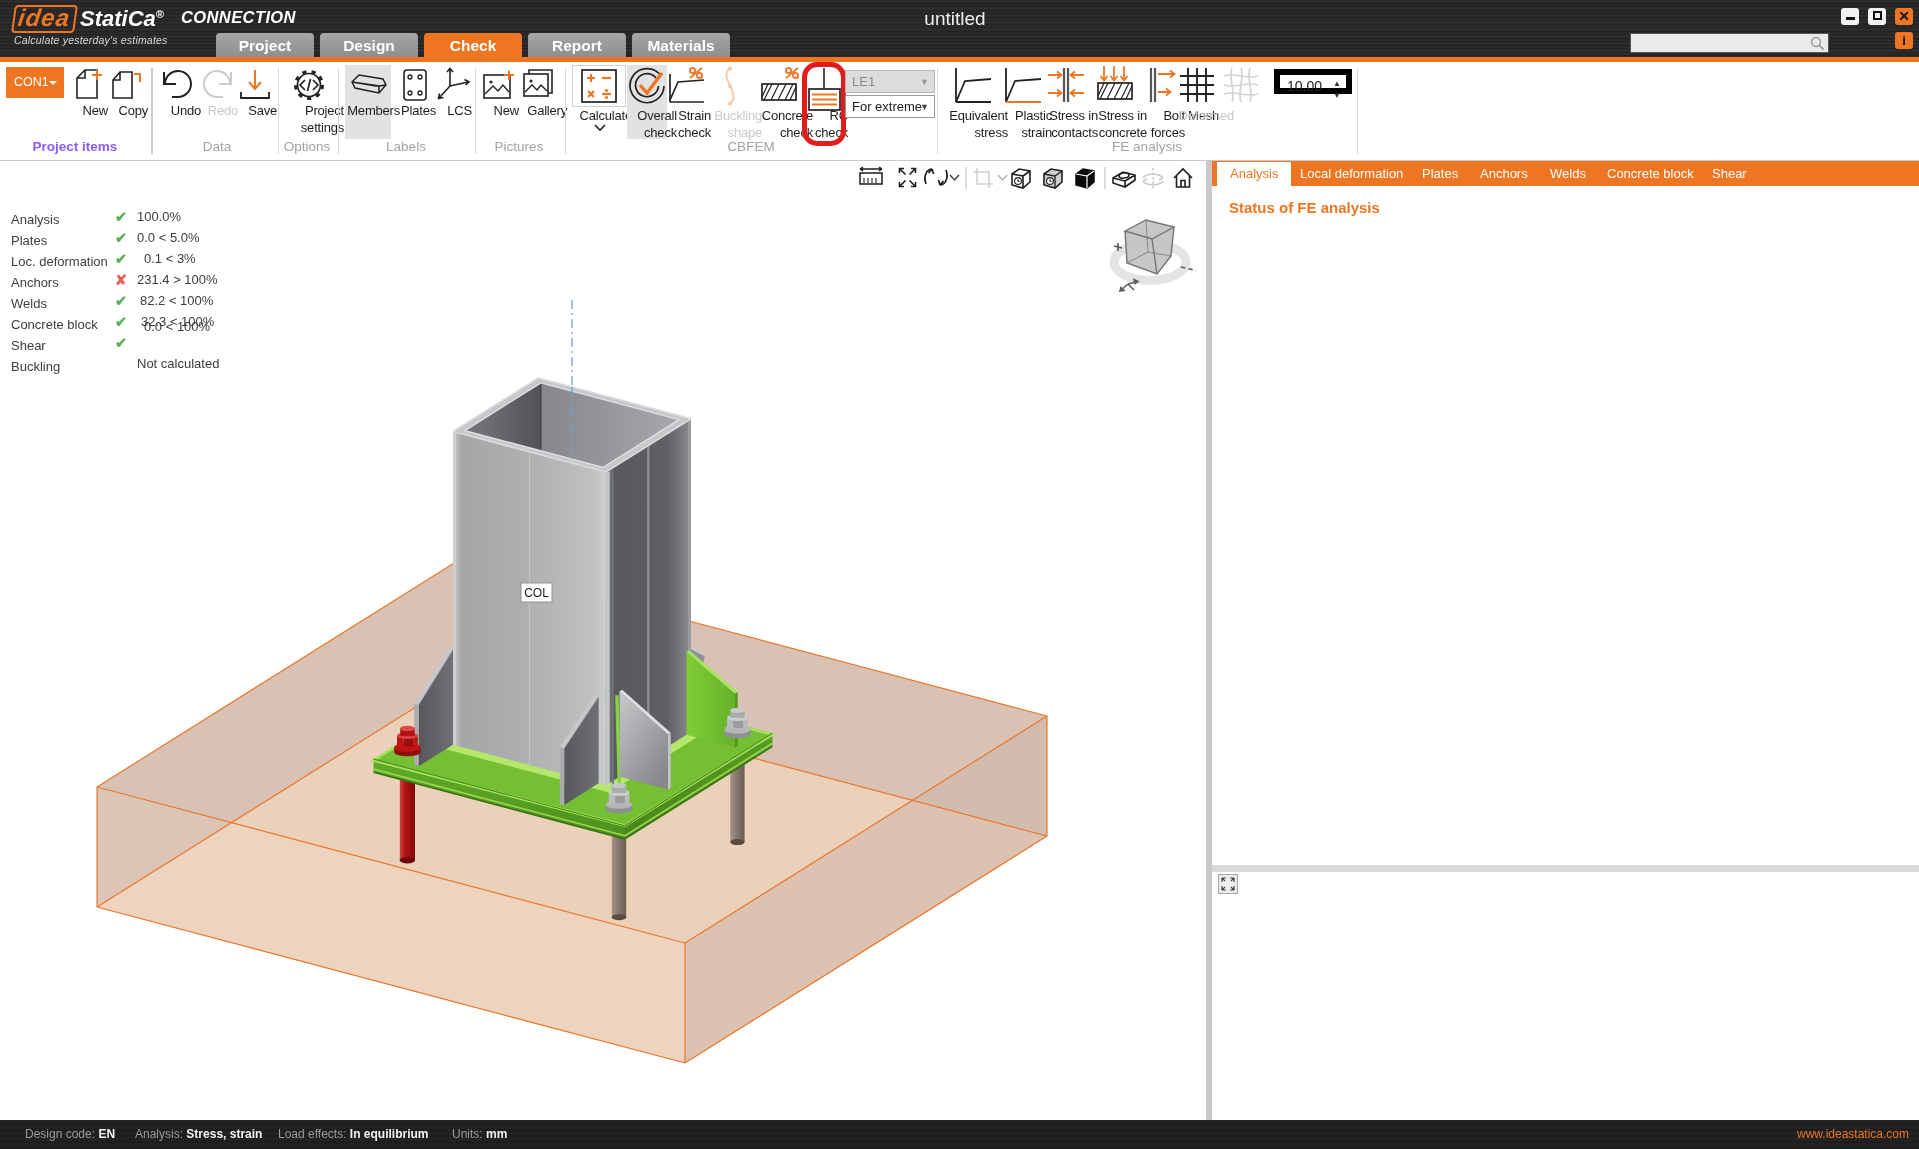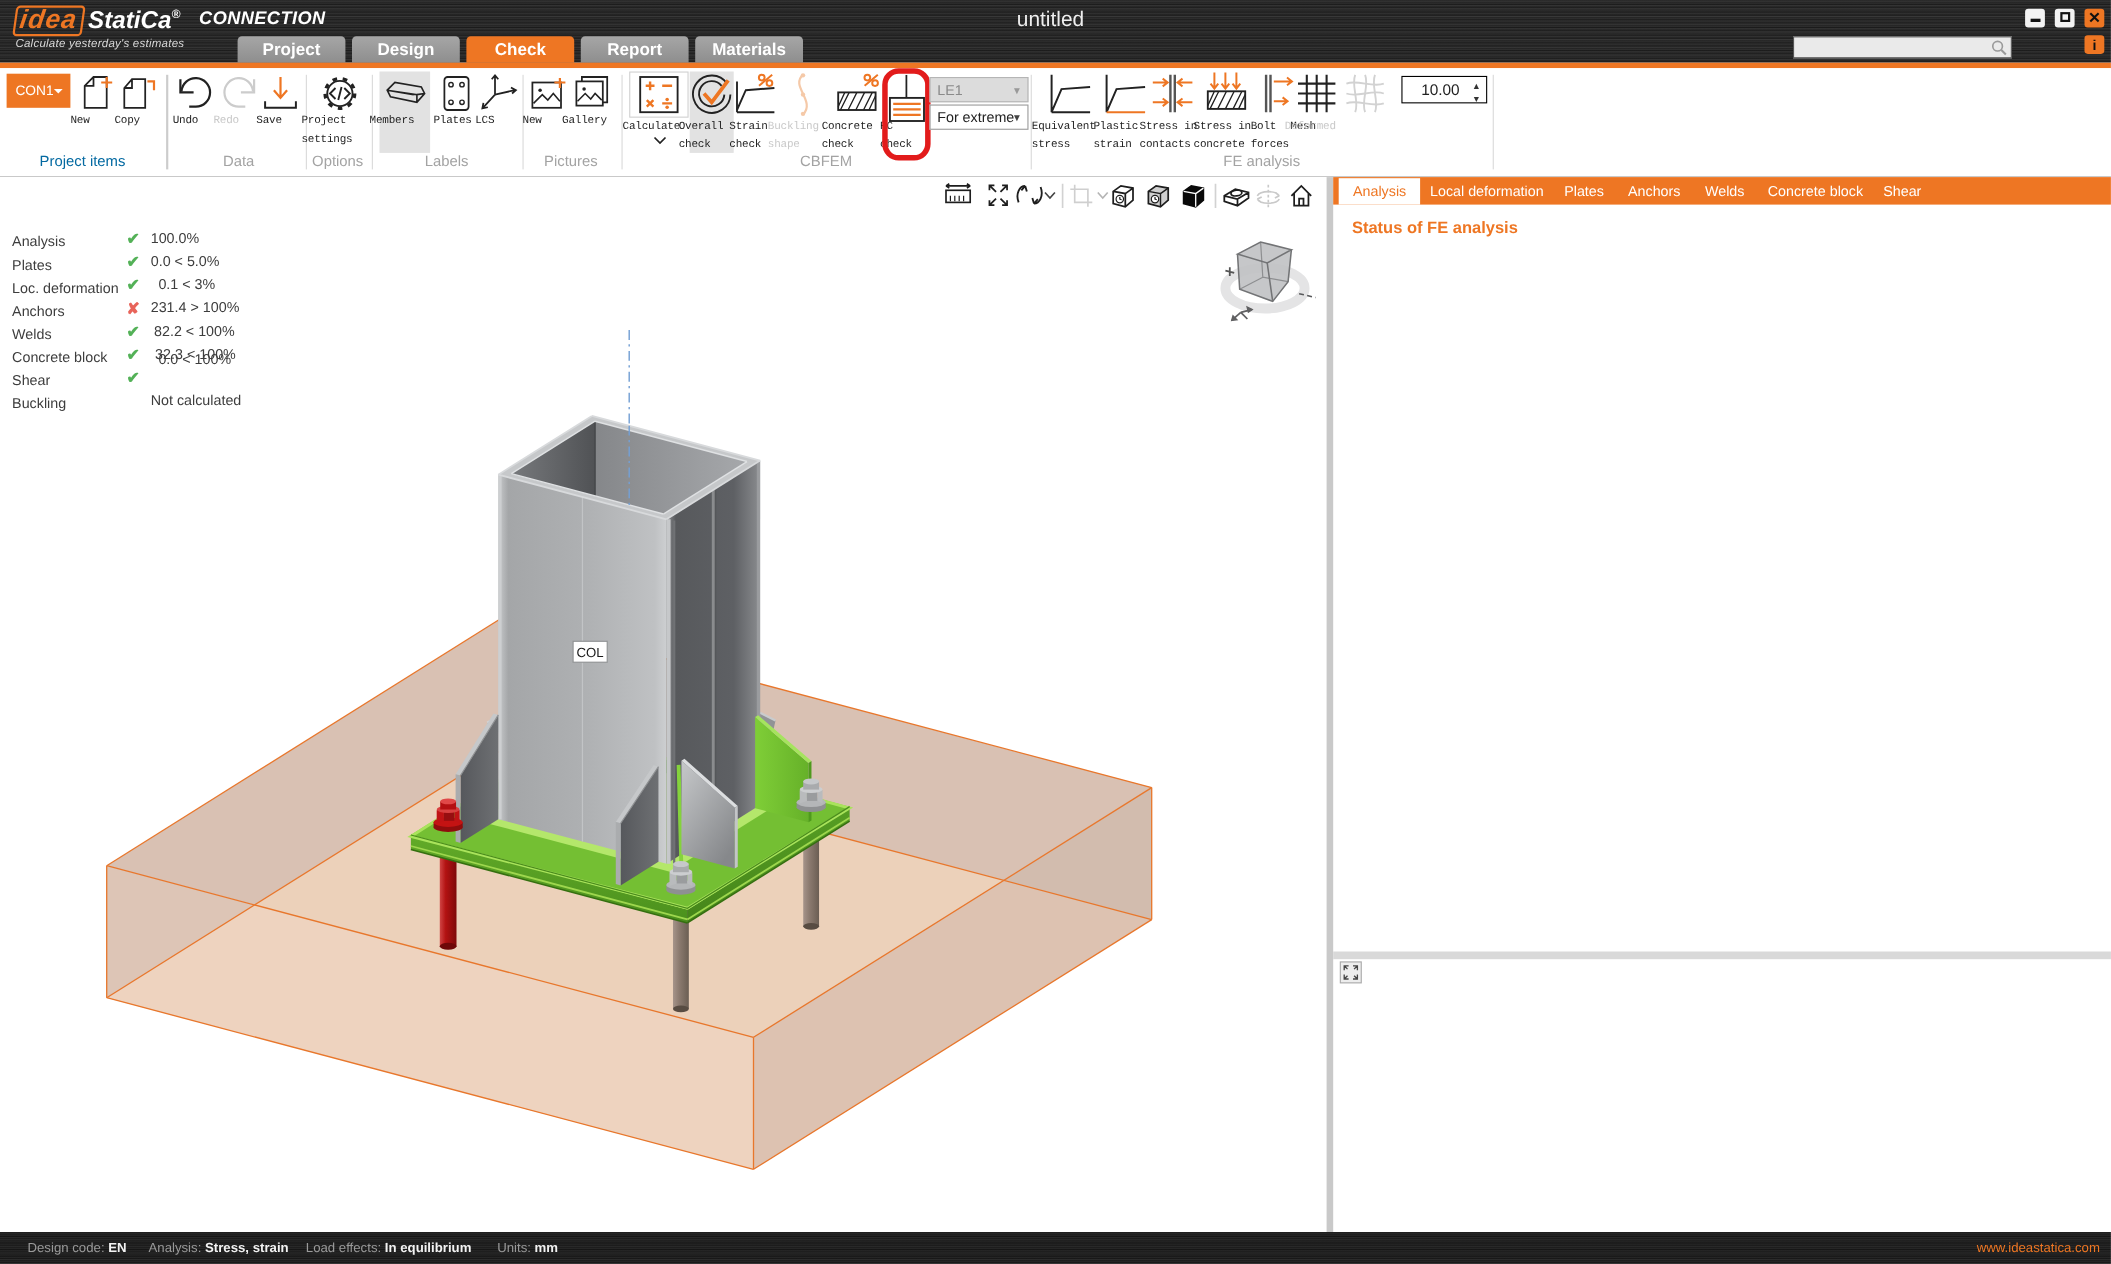--- a/index.html
+++ b/index.html
@@ -27,21 +27,21 @@
 
 .tabs { position:absolute; left:216px; top:33px; height:24px; }
 .tab { position:absolute; top:0; width:98px; height:24px; border-radius:4px 4px 0 0;
   background:linear-gradient(#a6a6a6,#8e8e8e); color:#fff; font-weight:bold; font-size:15.5px;
   text-align:center; line-height:25px; }
 .tab.active { background:#ee7623; }
 .ribbon { position:absolute; left:0; top:62px; width:1919px; height:99px; background:#fff;
   border-bottom:1px solid #c9c9c9; }
 .grouplabel { position:absolute; top:77px; font-size:13.5px; color:#a3a3a3; text-align:center; }
 .vsep { position:absolute; top:6px; height:86px; width:1px; background:#d9d9d9; }
-.iconlabel { position:absolute; font-size:10px; color:#1e1e1e; text-align:left; line-height:16.5px; letter-spacing:-0.2px;font-family:Liberation Mono, monospace; }
+.iconlabel { position:absolute; font-size:13px; color:#1e1e1e; text-align:right; line-height:16.5px; letter-spacing:-0.2px; }
 .icon { position:absolute; }
 .con1 { position:absolute; left:6px; top:5px; width:58px; height:31px; background:#ee7623;
   color:#fff; font-size:12.5px; line-height:31px; text-align:left; padding-left:8px;}
 .con1:after { content:""; position:absolute; right:7px; top:14px; border:4px solid transparent;
   border-top-color:#fff; }
 .selbg { position:absolute; background:#e2e2e2; }
 .viewport { position:absolute; left:0; top:161px; width:1206px; height:959px; background:#fff; }
 .vdivider { position:absolute; left:1206px; top:161px; width:6.5px; height:959px; background:#c9c9c9;}
 .rightpanel { position:absolute; left:1212px; top:161px; width:707px; height:959px; background:#fff; }
 .rp-tabbar { position:absolute; left:0; top:0; width:707px; height:25px; background:#ee7623; }
@@ -307,27 +307,27 @@
 <div class="iconlabel" style="left:1173px;top:46px;width:46px">Mesh</div>
 
 <svg class="icon" style="left:1222px;top:4px" width="38" height="38" viewBox="0 0 38 38">
  <g stroke="#d2d2d2" stroke-width="1.7" fill="none">
  <path d="M10 2 C 6 12 14 26 10 36 M19 2 C 23 12 15 26 19 36 M28 2 C 24 12 32 26 28 36"></path>
  <path d="M2 10 C 12 6 26 14 36 10 M2 19 C 12 23 26 15 36 19 M2 28 C 12 24 26 32 36 28"></path>
  </g>
 </svg>
 <div class="iconlabel" style="left:1168px;top:46px;width:66px;color:#c9c9c9">Deformed</div>
 
-<div style="position:absolute;left:1274px;top:7px;width:78px;height:25px;border:1px solid #000000;font-size:14px;color:#222;line-height:23px;">
+<div style="position:absolute;left:1274px;top:7px;width:78px;height:25px;border:6px solid #000000;font-size:14px;color:#222;line-height:23px;">
  <span style="position:absolute;right:24px">10.00</span>
  <span style="position:absolute;right:5px;top:-3px;font-size:8px;color:#333">▲</span>
  <span style="position:absolute;right:5px;top:9px;font-size:8px;color:#333">▼</span>
 </div>
 <div class="vsep" style="left:1357px"></div>
-<div class="grouplabel" style="left:20px;width:110px;color:#0369a1;font-weight:normal">Project items</div>
+<div class="grouplabel" style="left:20px;width:110px;color:#8b5cf6;font-weight:bold">Project items</div>
 <div class="grouplabel" style="left:172px;width:90px">Data</div>
 <div class="grouplabel" style="left:272px;width:70px">Options</div>
 <div class="grouplabel" style="left:366px;width:80px">Labels</div>
 <div class="grouplabel" style="left:484px;width:70px">Pictures</div>
 <div class="grouplabel" style="left:716px;width:70px">CBFEM</div>
 <div class="grouplabel" style="left:1107px;width:80px">FE analysis</div>
 
 </div>
 <div class="viewport">
 <svg width="1206" height="959" viewBox="0 0 1206 959" style="position:absolute;top:0;left:0">

